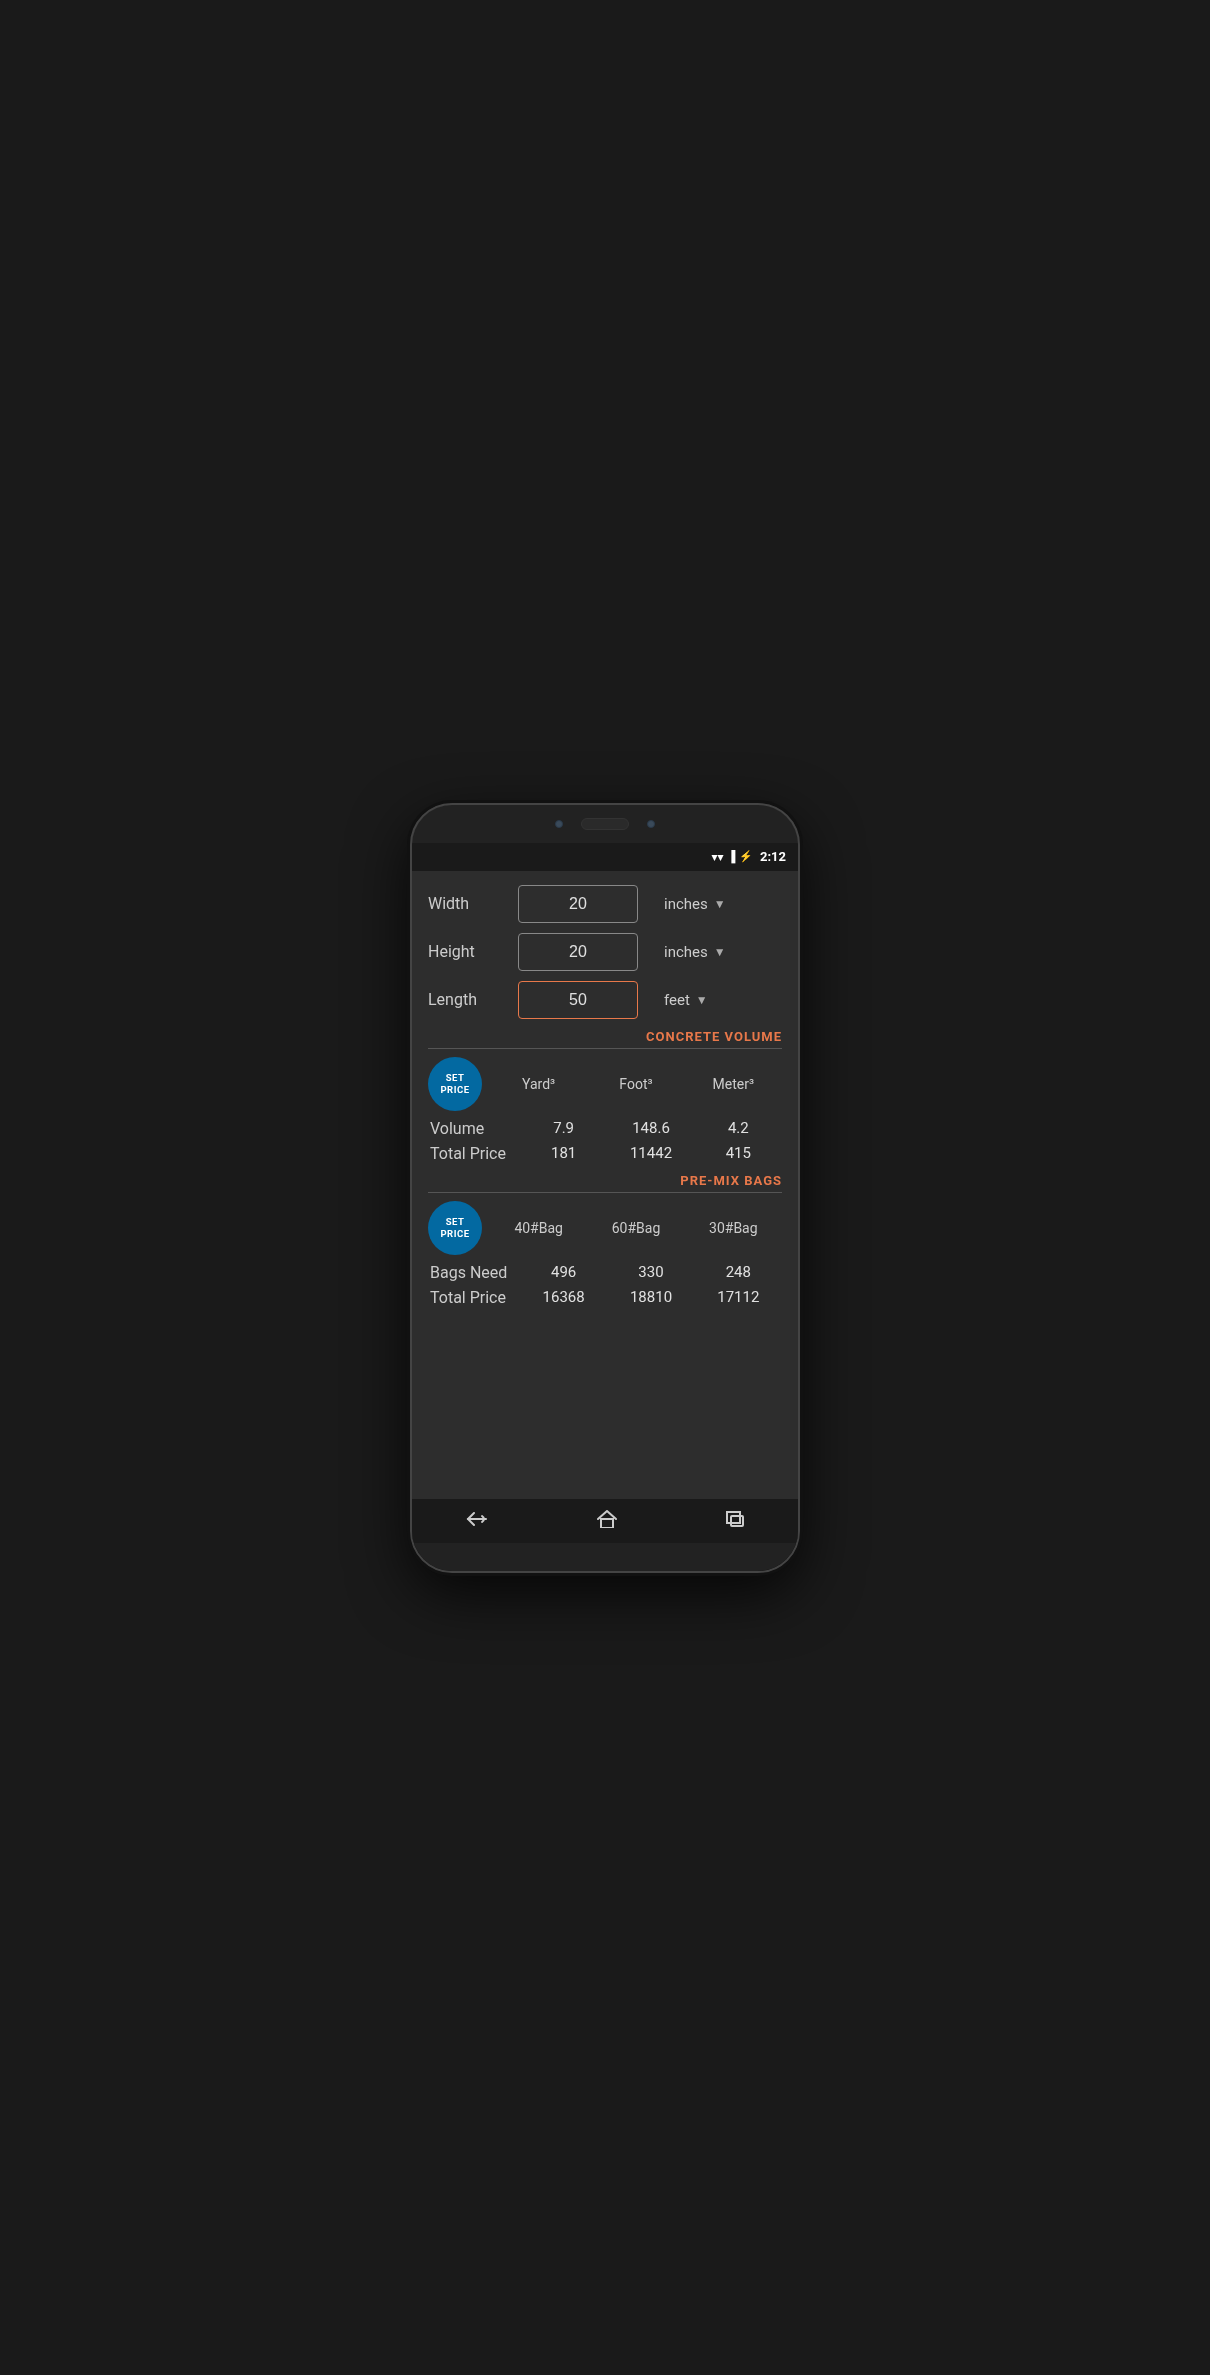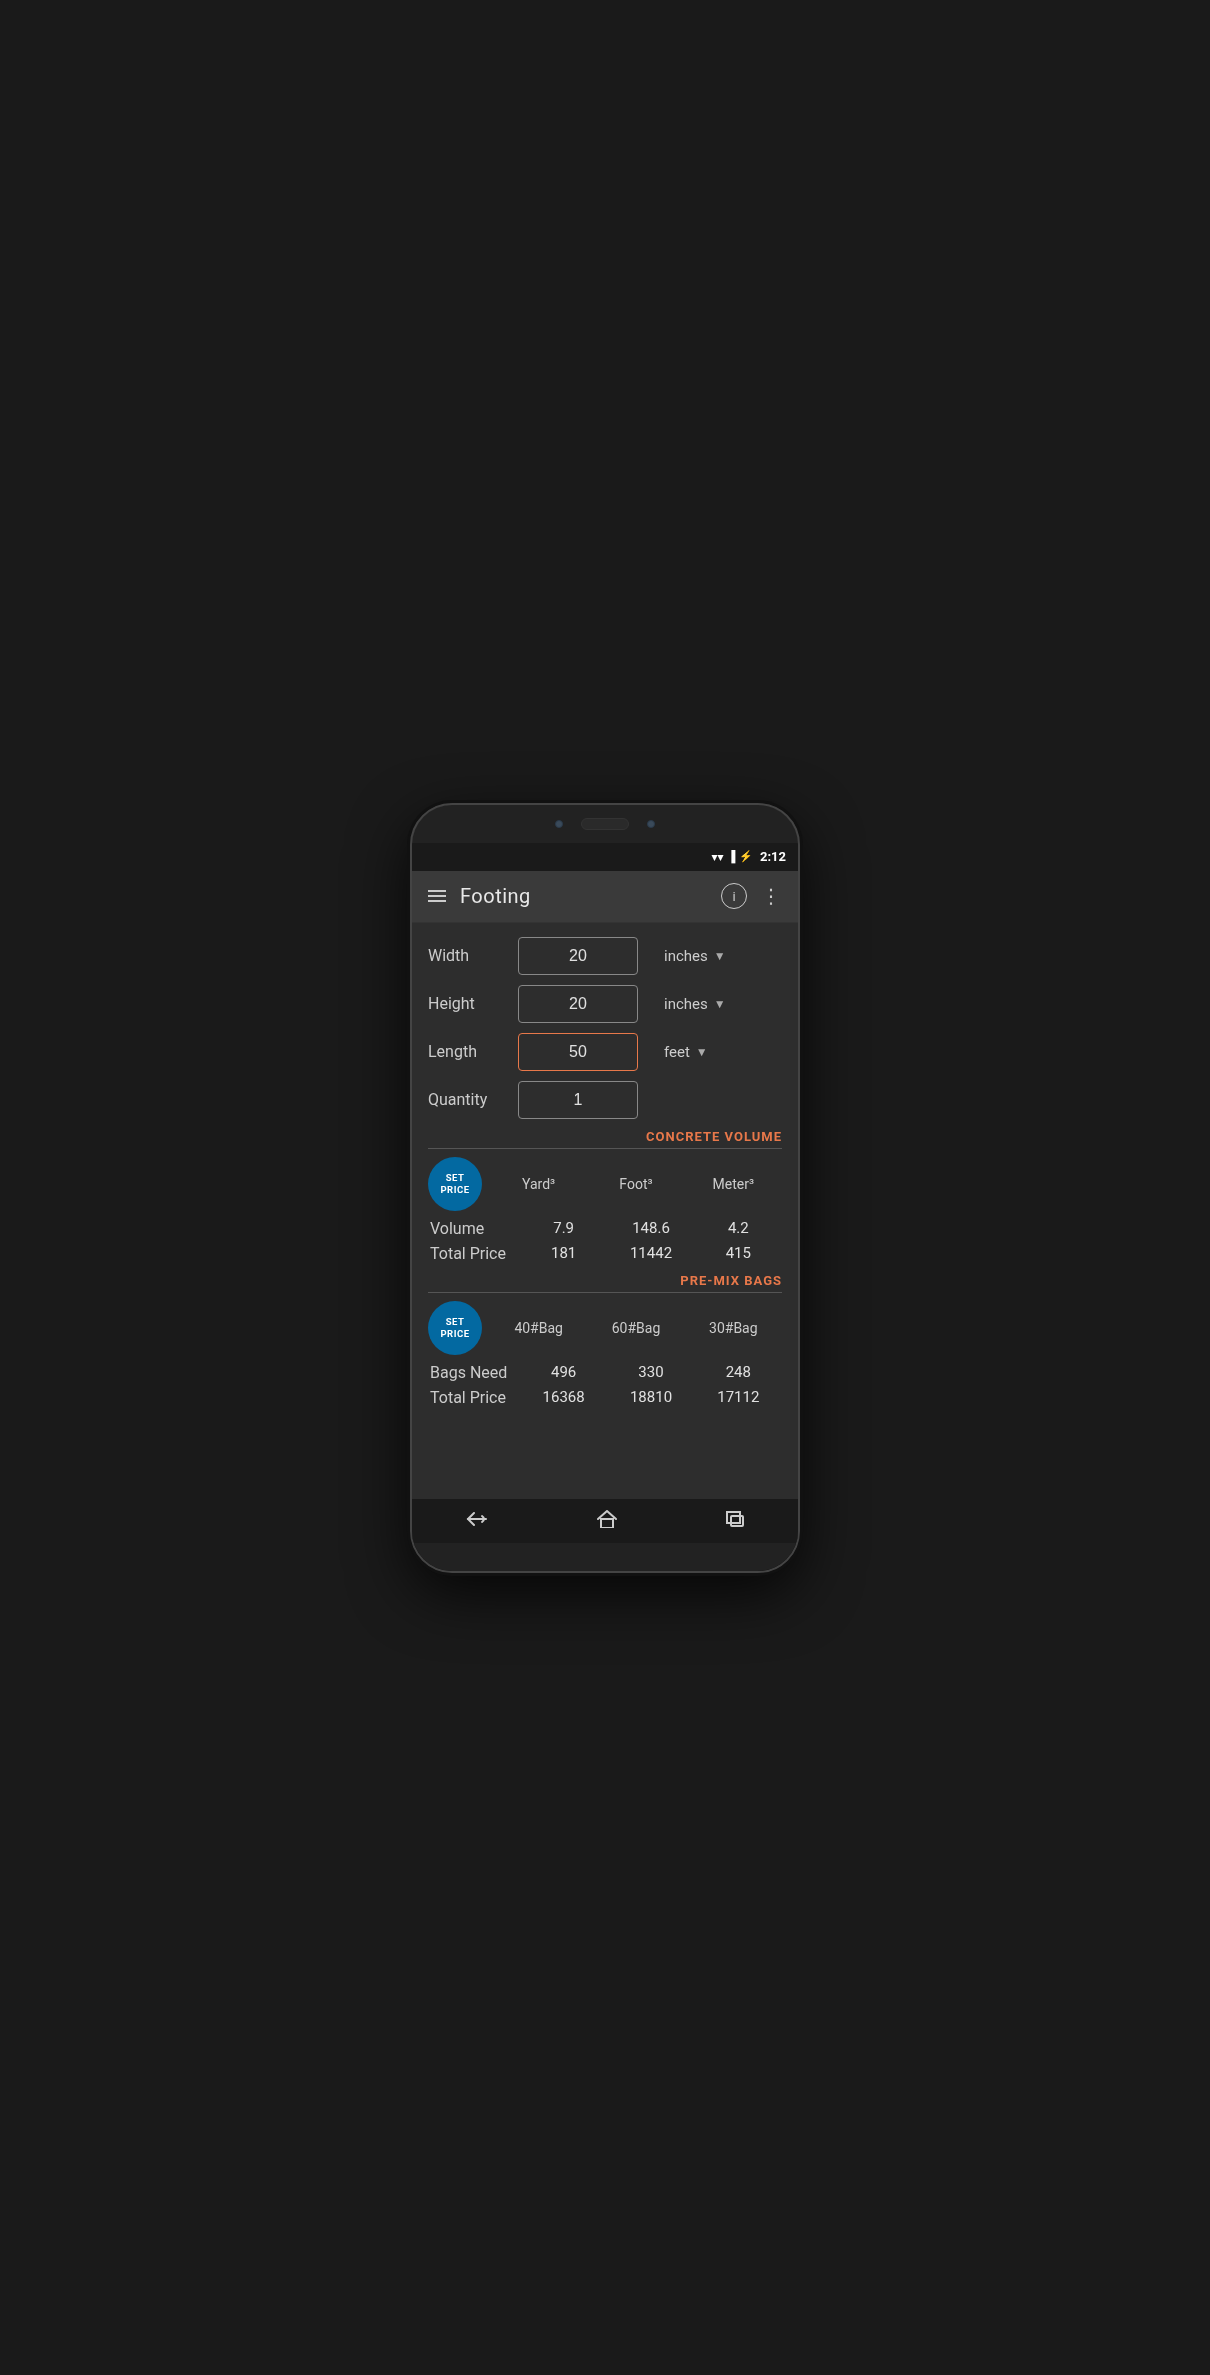--- a/index.html
+++ b/index.html
@@ -294,32 +294,20 @@
 
     <div class="status-bar">
       <div class="status-icons">
         <span class="wifi-icon">▾▾</span>
         <span class="signal-icon">▐</span>
         <span class="battery-icon">⚡</span>
         <span class="time-text">2:12</span>
       </div>
     </div>
 
-    <div class="app-bar">
-      <div class="menu-icon">
-        <div style="width:18px;height:2px;background:#ccc;margin:3px 0;"></div>
-        <div style="width:18px;height:2px;background:#ccc;margin:3px 0;"></div>
-        <div style="width:18px;height:2px;background:#ccc;margin:3px 0;"></div>
-      </div>
-      <span class="app-title">Footing</span>
-      <div class="info-icon">
-        <span>i</span>
-      </div>
-      <div class="more-icon">⋮</div>
-    </div>
 
     <div class="main-content">
 
       <div class="input-row">
         <span class="input-label">Width</span>
         <input class="input-field" type="text" value="20" style="">
         <div class="unit-dropdown">
           <span>inches</span>
           <span class="dropdown-arrow">▼</span>
         </div>
@@ -336,24 +324,20 @@
 
       <div class="input-row">
         <span class="input-label">Length</span>
         <input class="input-field active" type="text" value="50" style="">
         <div class="unit-dropdown">
           <span>feet</span>
           <span class="dropdown-arrow">▼</span>
         </div>
       </div>
 
-      <div class="input-row">
-        <span class="input-label">Quantity</span>
-        <input class="input-field" type="text" value="1" style="">
-      </div>
 
       <div class="section-header">CONCRETE VOLUME</div>
       <hr class="divider">
 
       <div class="results-section">
         <div class="results-header-row">
           <div class="set-price-btn">
             <span>SET</span>
             <span>PRICE</span>
           </div>

